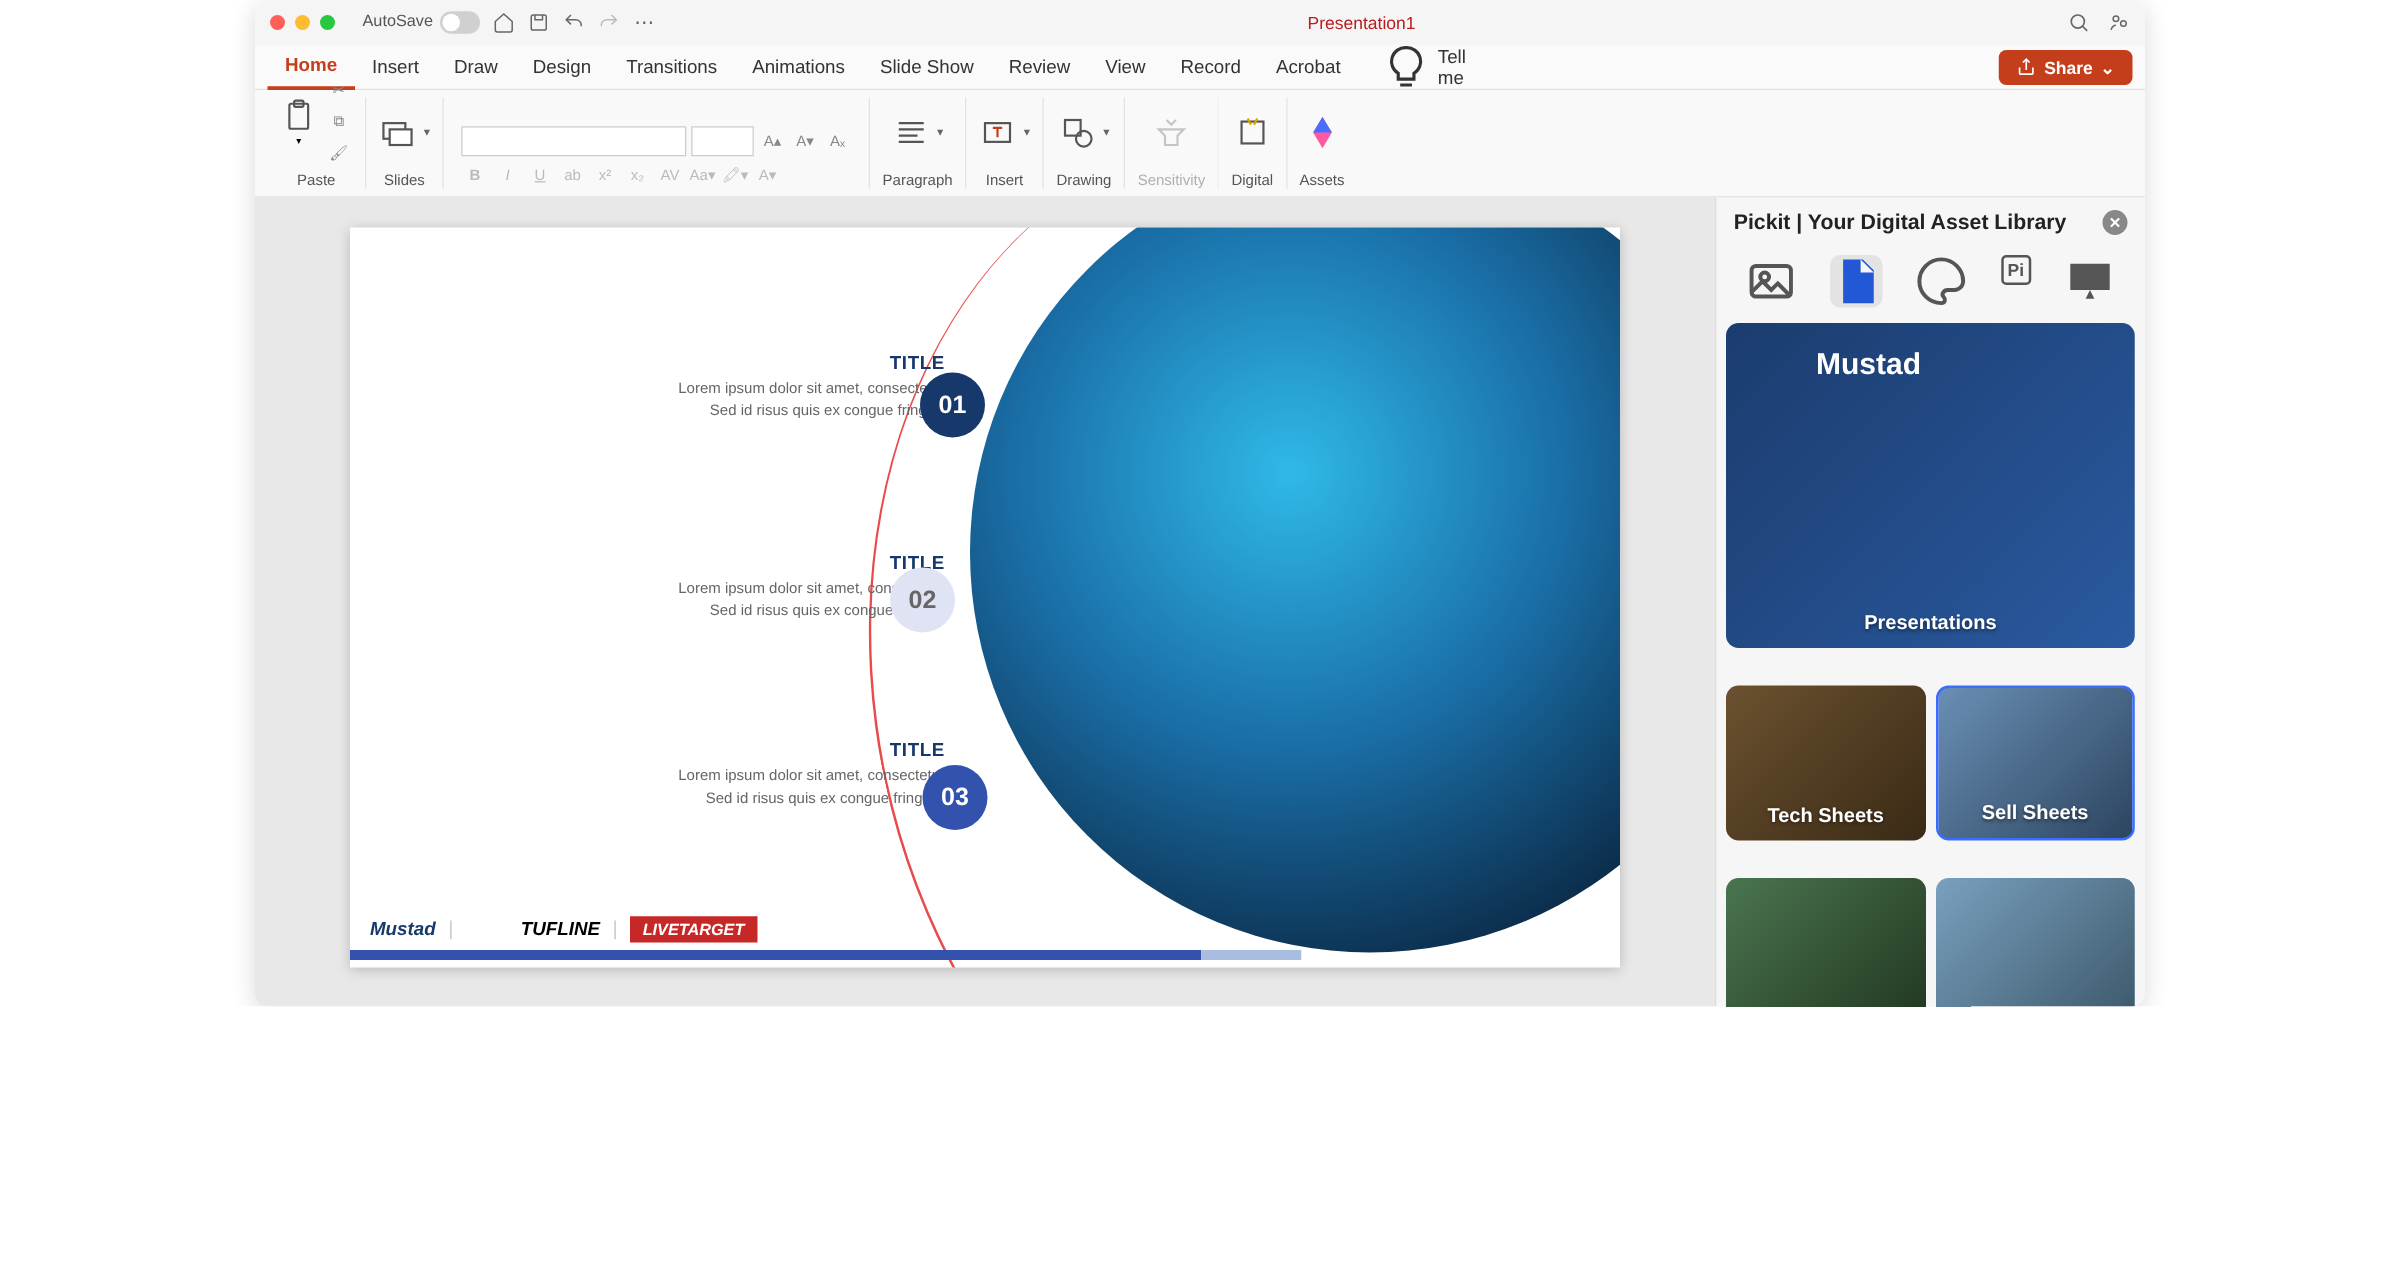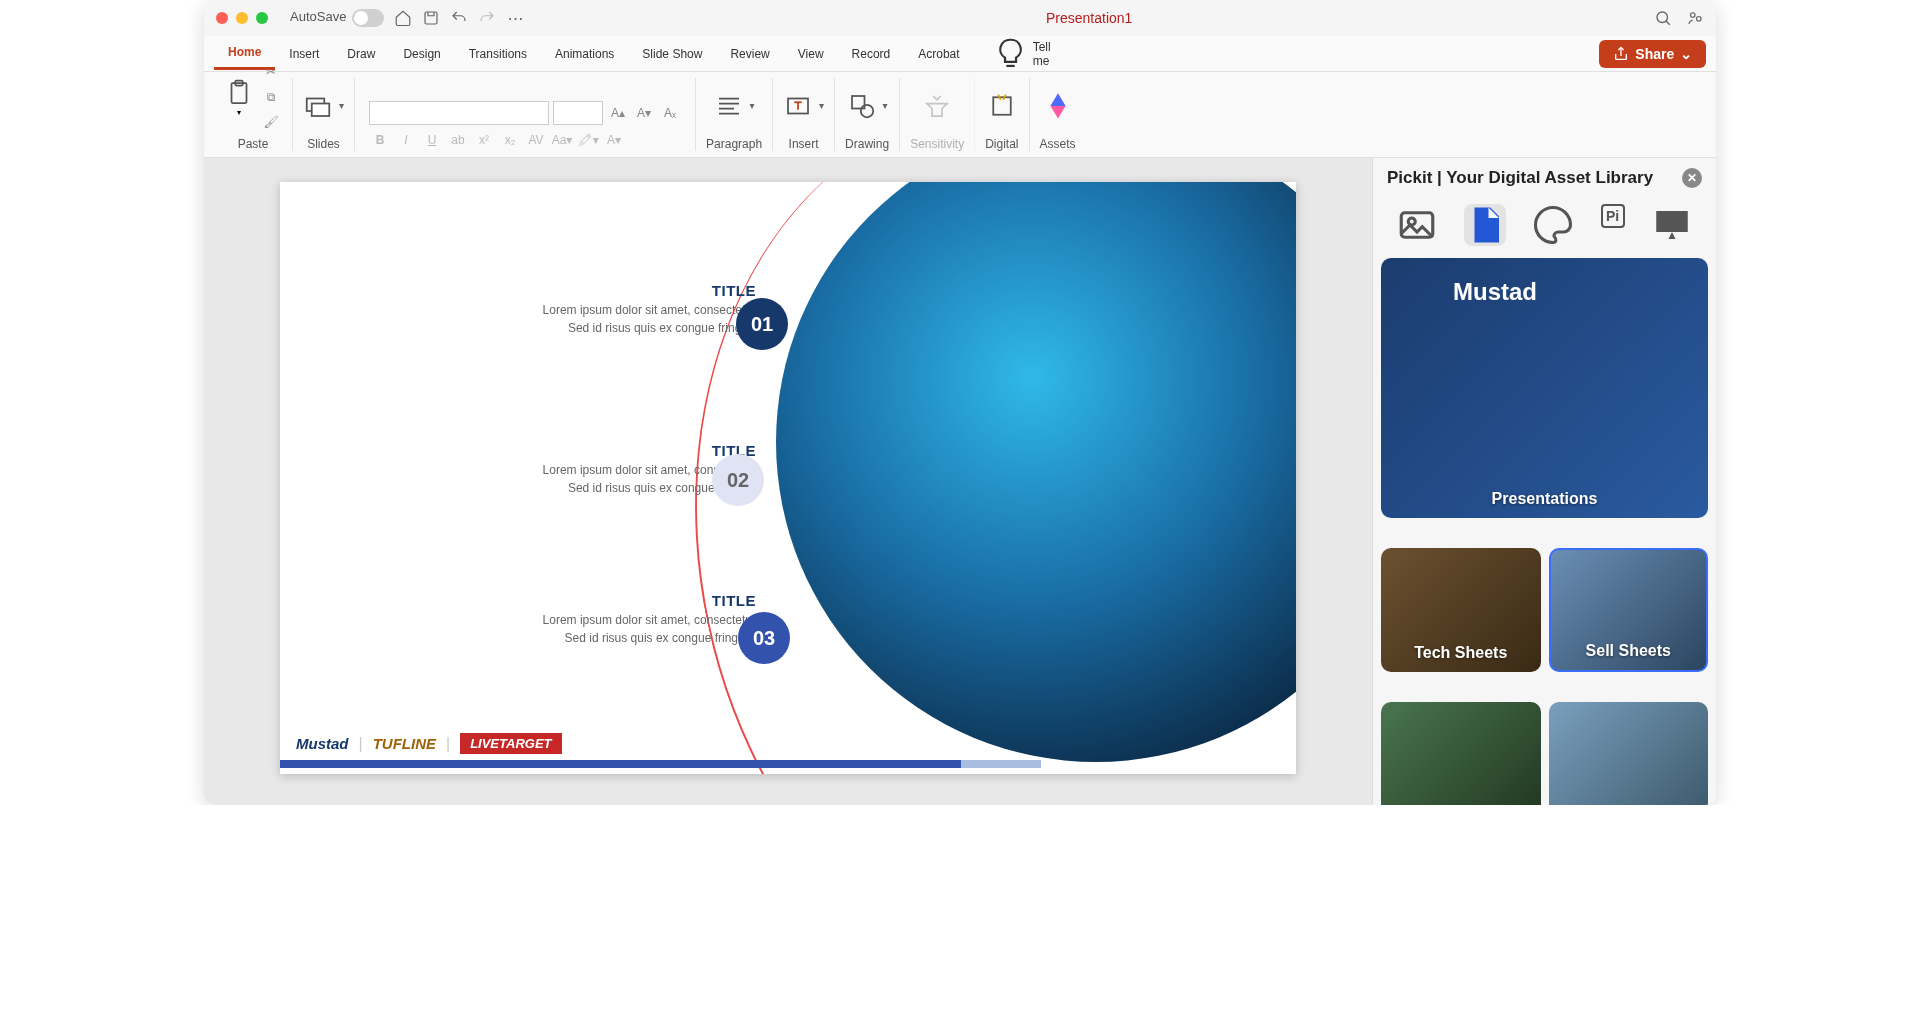--- a/index.html
+++ b/index.html
@@ -15,21 +15,21 @@
 .tl-grn { background: #28c840; }
 .autosave { color: #555; font-size: 13px; display: flex; align-items: flex-start; gap: 6px; margin-left: 12px; }
 .toggle { width: 32px; height: 18px; background: #d0d0d0; border-radius: 9px; position: relative; }
 .toggle::after { content:''; position:absolute; left:2px; top:2px; width:14px; height:14px; background:#fff; border-radius:50%; }
 .tb-icon { width: 18px; height: 18px; color: #666; display:flex; align-items:center; justify-content:center; cursor:pointer; }
 .doc-title { flex:1; text-align:center; color:#b91c1c; font-size:14px; }
 .tb-right { display:flex; gap:14px; align-items:center; }
 
 
 .ribbon-tabs { display:flex; align-items:center; padding: 0 10px; height: 36px; background: #fafafa; border-bottom: 1px solid #e0e0e0; }
-.rtab { padding: 8px 14px; font-size: 12px; color: #333; cursor:pointer; }
+.rtab { padding: 8px 14px; font-size: 15px; color: #333; cursor:pointer; }
 .rtab.active { color: #c43e1c; border-bottom: 3px solid #c43e1c; font-weight:600; }
 .tell-me { display:flex; align-items:center; gap:6px; margin-left:6px; }
 .share-btn { margin-left:auto; background:#c43e1c; color:#fff; border-radius:6px; padding:6px 14px; font-size:14px; font-weight:600; display:flex; align-items:center; gap:6px; }
 
 
 .ribbon-toolbar { display:flex; align-items:stretch; padding: 6px 10px; height: 86px; background: #f9f9f9; border-bottom:1px solid #e0e0e0; gap:0; }
 .rgroup { display:flex; flex-direction:column; align-items:center; justify-content:flex-end; padding: 0 10px; border-right:1px solid #e3e3e3; gap:4px; }
 .rgroup:last-child { border-right:none; }
 .rgroup-top { display:flex; align-items:center; gap:6px; flex:1; }
 .rgroup-label { font-size:12px; color:#555; }
@@ -55,21 +55,21 @@
 .item.i3 { top:410px; }
 .item h3 { font-size:15px; font-weight:700; color:#16386b; letter-spacing:0.5px; }
 .item p { font-size:12px; color:#666; margin-top:4px; }
 .num-badge { position:absolute; width:52px; height:52px; border-radius:50%; color:#fff; font-size:20px; font-weight:600; display:flex; align-items:center; justify-content:center; }
 .nb1 { left:456px; top:116px; background:#16386b; }
 .nb2 { left:432px; top:272px; background:#dfe3f4; color:#666; }
 .nb3 { left:458px; top:430px; background:#3352ad; }
 .brand-bar { position:absolute; bottom:20px; left:16px; display:flex; gap:10px; align-items:center; }
 .brand { font-size:15px; font-weight:700; font-style:italic; }
 .b-mustad { color:#16386b; }
-.b-tufline { color:#a16207; }
+.b-tufline { color:#000000;margin-left:44px; }
 .b-live { background:#c62828; color:#fff; padding:3px 10px; font-size:13px; font-style:italic; }
 .prog-bar { position:absolute; left:0; bottom:6px; height:8px; width:67%; background:#3352ad; }
 .prog-bar::after { content:''; position:absolute; right:-80px; top:0; width:80px; height:8px; background:#a9bde0; }
 
 
 .panel { width:344px; background:#f6f6f7; border-left:1px solid #ddd; display:flex; flex-direction:column; }
 .panel-hdr { display:flex; align-items:center; padding:10px 14px; font-size:17px; font-weight:600; color:#222; }
 .panel-close { margin-left:auto; width:20px; height:20px; border-radius:50%; background:#888; color:#fff; font-size:12px; display:flex; align-items:center; justify-content:center; cursor:pointer; }
 .panel-tabs { display:flex; justify-content:space-around; padding:6px 10px 12px; }
 .ptab { width:42px; height:42px; border-radius:8px; display:flex; align-items:center; justify-content:center; color:#555; cursor:pointer; }

